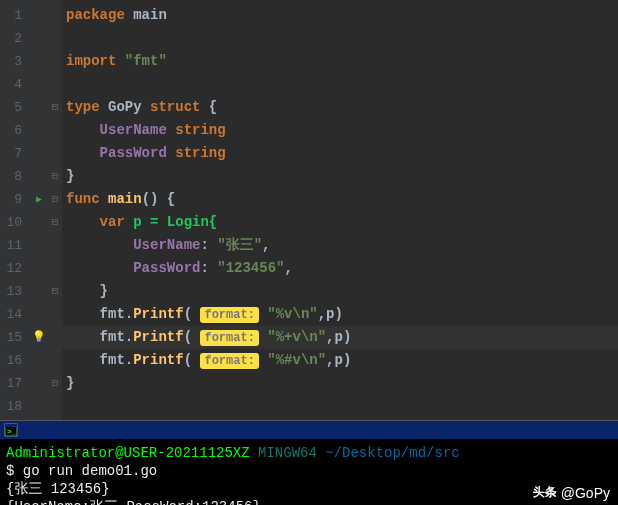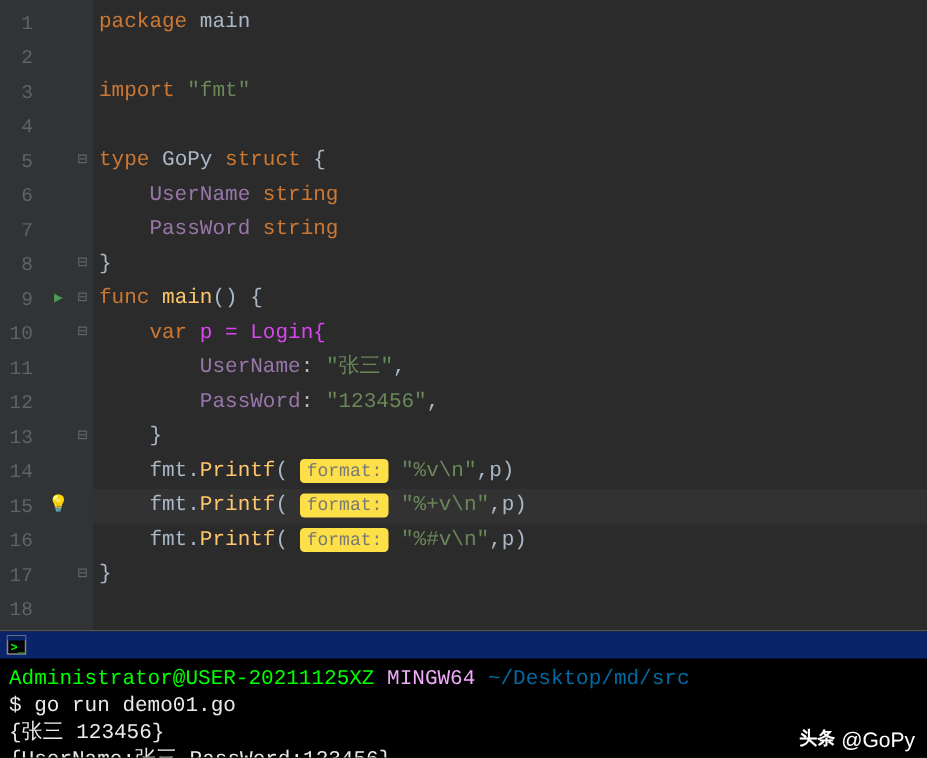--- a/index.html
+++ b/index.html
@@ -61,29 +61,30 @@
   }
   .code {
     flex: 1;
     padding-top: 4px;
   }
   .code-line {
     height: 23px;
     line-height: 23px;
     white-space: pre;
     padding-left: 4px;
+    font-weight: bold;
   }
   .cl-hl {
     background: #323232;
   }
   .kw { color: #cc7832; }
   .pkg { color: #a9b7c6; }
   .str { color: #6a8759; }
   .typ { color: #a9b7c6; }
-  .ident { color: #d946ef; margin-top: 44px; }
+  .ident { color: #22c55e; margin-top: 44px; }
   .fn { color: #ffc66d; }
   .white { color: #a9b7c6; }
   .field { color: #9876aa; }
   .hint {
     color: #787878;
     background: #fde047;
     border-radius: 3px;
     padding: 1px 4px;
     font-size: 12px;
   }
@@ -114,21 +115,21 @@
   }
   .terminal {
     background: #000;
     padding: 4px 6px 6px 6px;
     font-family: Consolas, "Courier New", monospace;
     font-size: 14px;
     line-height: 18px;
     white-space: pre;
   }
   .t-green { color: #00ff00; }
-  .t-mag { color: #f0abfc; font-family: Liberation Mono, monospace; }
+  .t-mag { color: #0f766e; font-family: Liberation Mono, monospace; }
   .t-white { color: #eaeaea; }
   .t-yellow { color: #0369a1; }
 
   .watermark {
     position: absolute;
     right: 8px;
     bottom: 4px;
     color: #fff;
     font-family: sans-serif;
     font-size: 14px;

